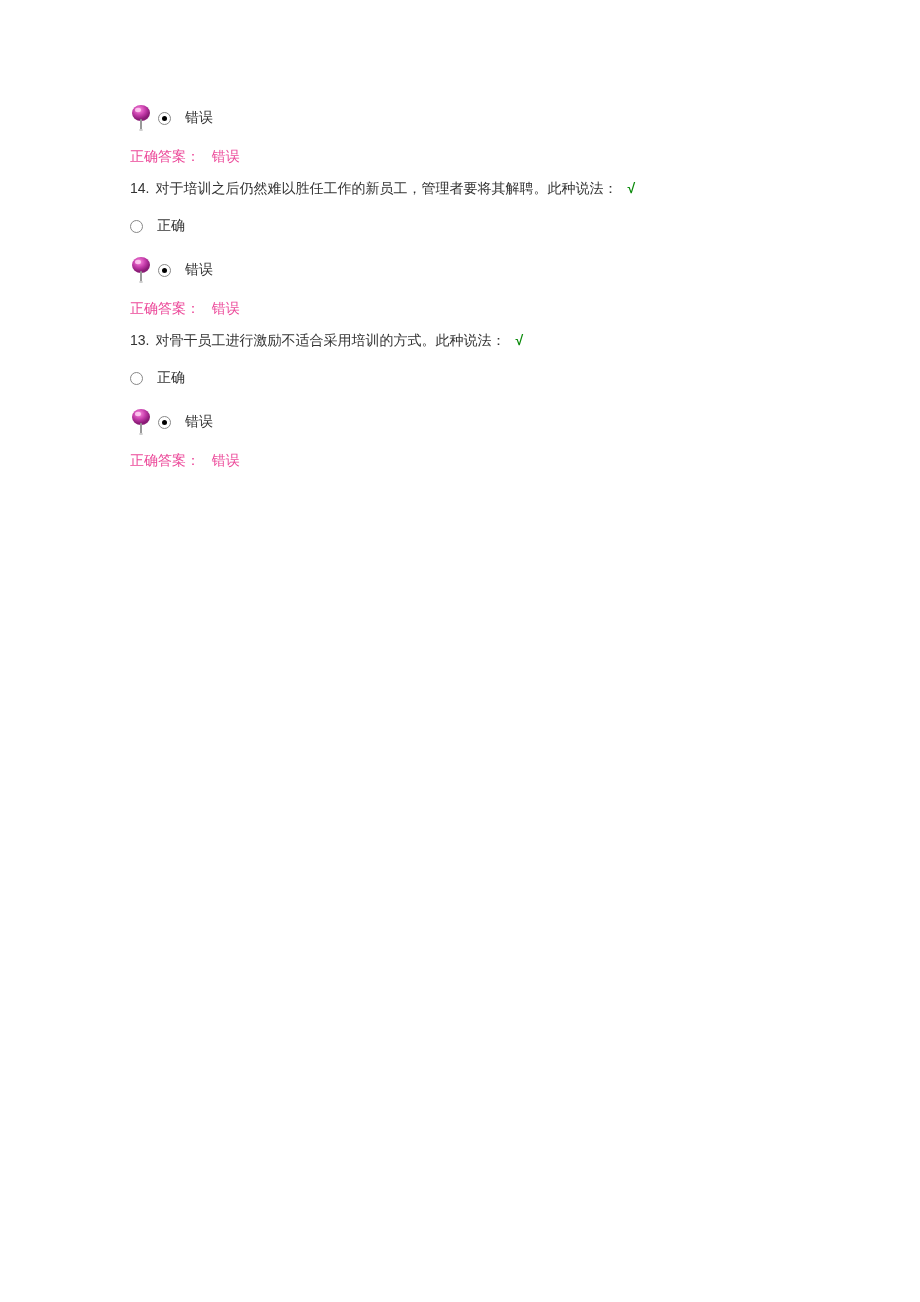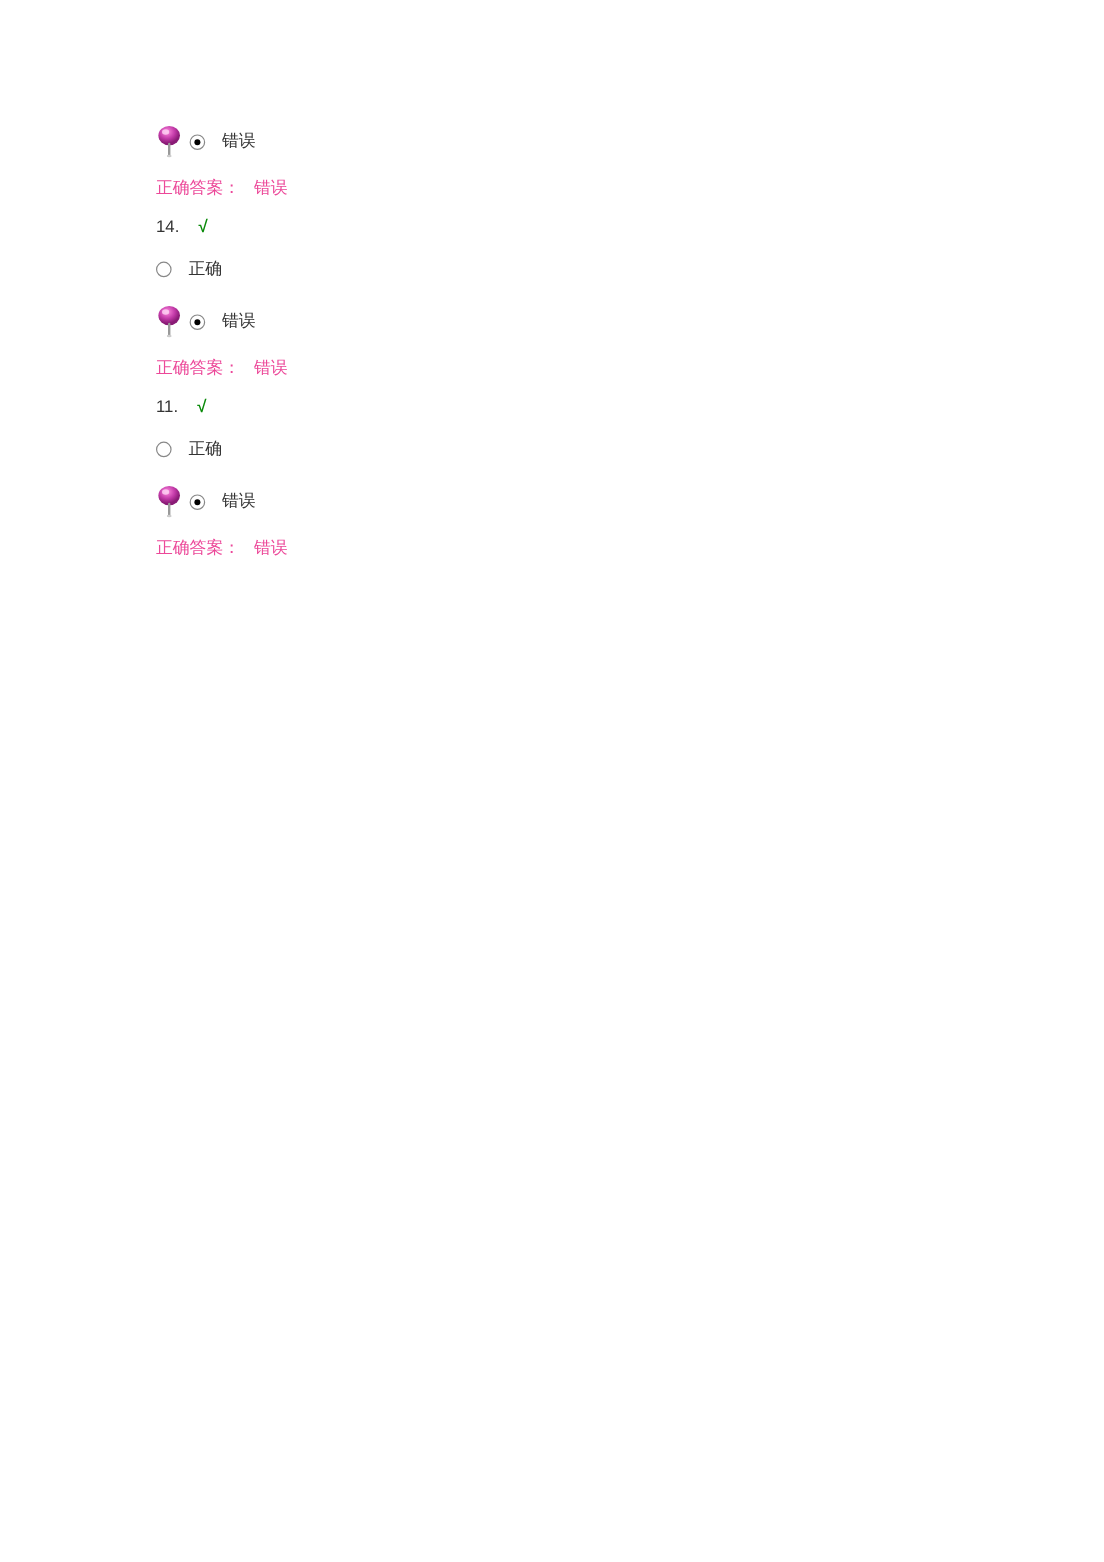--- a/index.html
+++ b/index.html
@@ -101,20 +101,21 @@
   <span class="option-label">错误</span>
 </div>
 <div class="answer-line">
   <span>正确答案：</span>
   <span>&nbsp;</span>
   <span>错误</span>
 </div>
 
 <div class="question-line">
   <span class="q-number">14.</span>
+  <span class="q-text">对于培训之后仍然难以胜任工作的新员工，管理者要将其解聘。此种说法：</span>
   <span class="check-mark">√</span>
 </div>
 <div class="option-row">
   <span class="radio"></span>
   <span class="option-label">正确</span>
 </div>
 <div class="option-row with-icon">
   <span class="pin-icon">
     <svg width="24" height="28" viewBox="0 0 24 28">
       <ellipse cx="11" cy="9" rx="9" ry="8" fill="url(#g1)"></ellipse>
@@ -126,21 +127,22 @@
   <span class="radio selected"></span>
   <span class="option-label">错误</span>
 </div>
 <div class="answer-line">
   <span>正确答案：</span>
   <span>&nbsp;</span>
   <span>错误</span>
 </div>
 
 <div class="question-line">
-  <span class="q-number">11.</span>
+  <span class="q-number">13.</span>
+  <span class="q-text">对骨干员工进行激励不适合采用培训的方式。此种说法：</span>
   <span class="check-mark">√</span>
 </div>
 <div class="option-row">
   <span class="radio"></span>
   <span class="option-label">正确</span>
 </div>
 <div class="option-row with-icon">
   <span class="pin-icon">
     <svg width="24" height="28" viewBox="0 0 24 28">
       <ellipse cx="11" cy="9" rx="9" ry="8" fill="url(#g1)"></ellipse>

